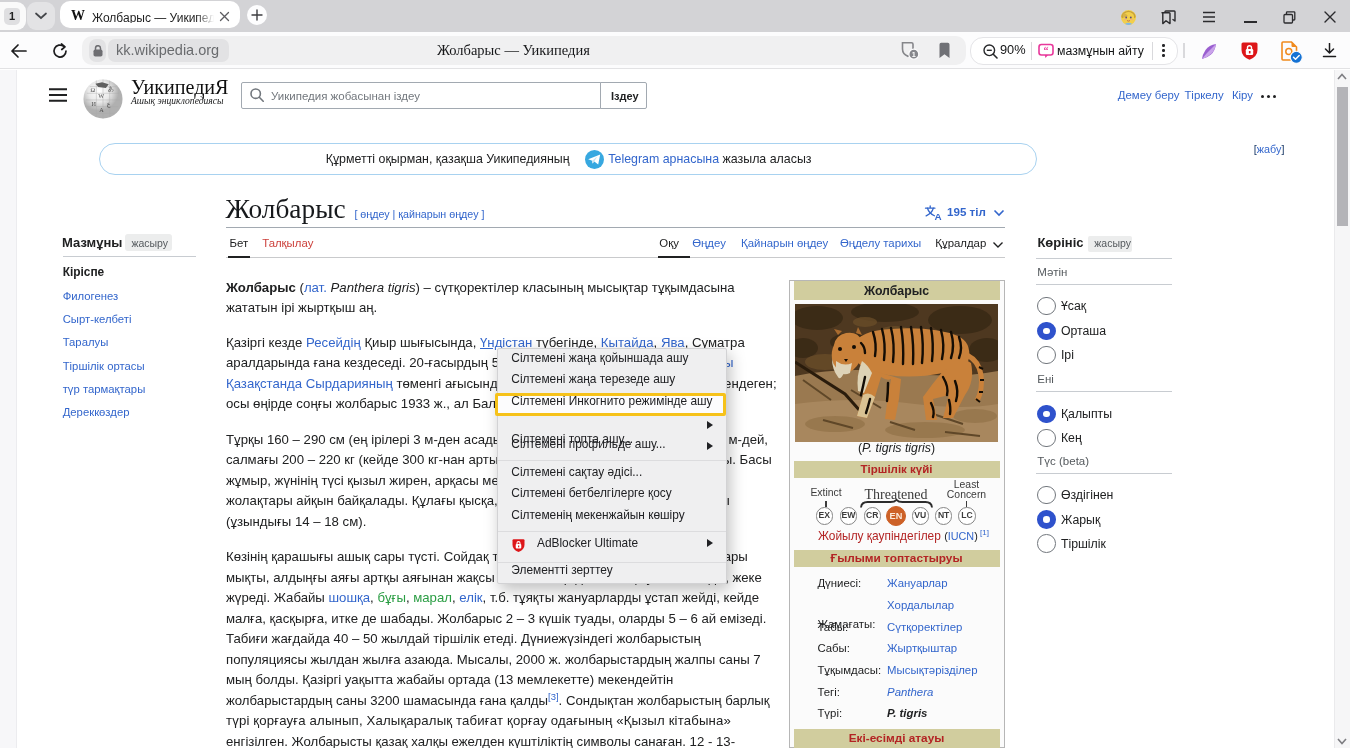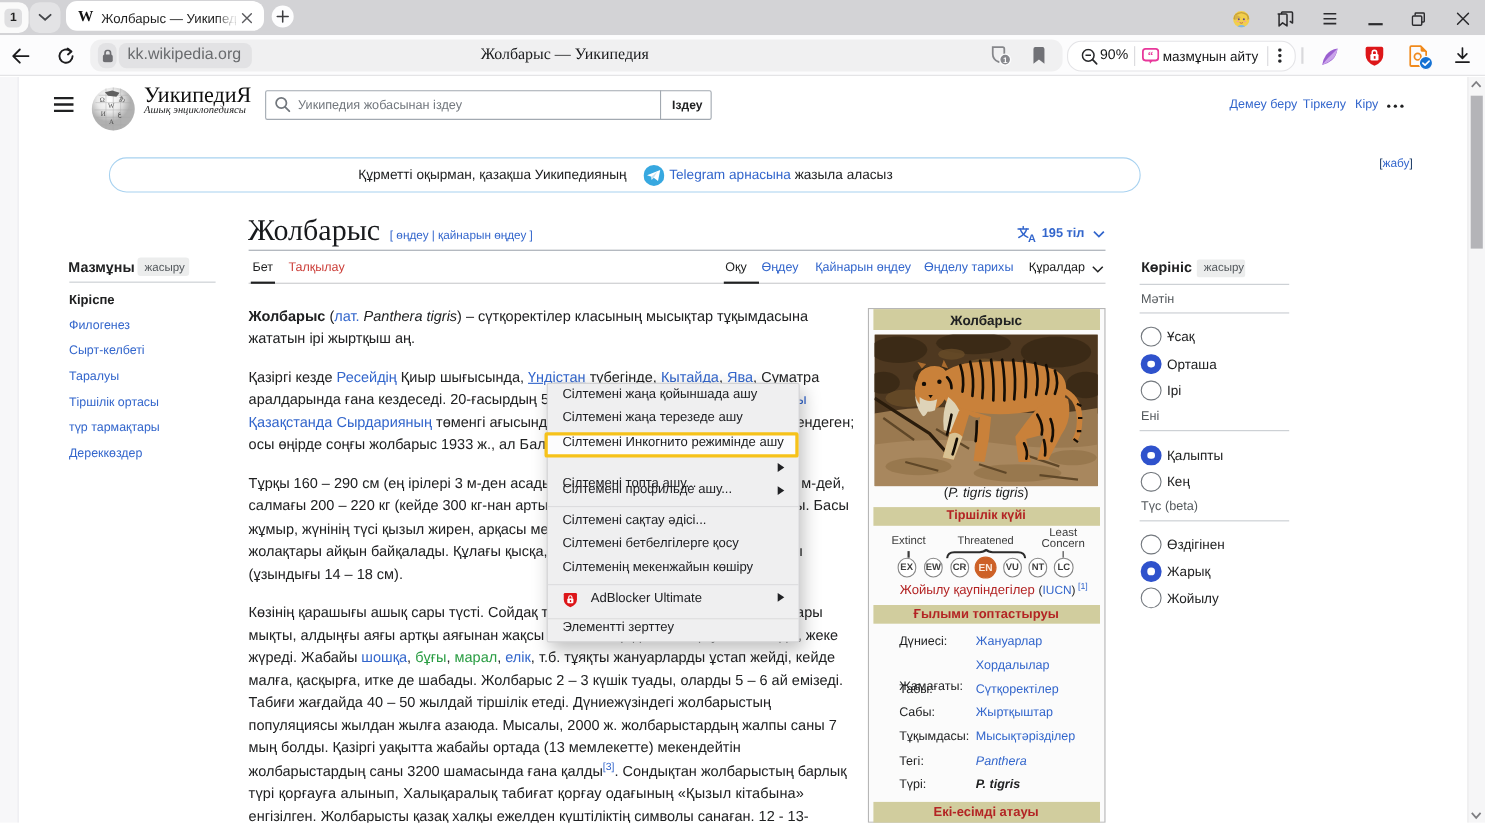--- a/index.html
+++ b/index.html
@@ -307,21 +307,21 @@
       <path d="M75 95 Q73 103 71 109"></path>
 <path d="M66 39 Q70 43 70 49"></path>
 </g>
 <path d="M172 51 Q184 57 186 71 Q188 85 182 97" stroke="#c9813a" stroke-width="5" fill="none"></path>
 <path d="M184 63 L188 65 M185 76 L189 76 M184 88 L188 88 M181 95 L185 98" stroke="#140d05" stroke-width="2"></path>
 </svg>
 <div class="t" style="left:896.5px;top:441.6px;font-size:12.3px;color:#202122;transform:translateX(-50%);">(<i>P. tigris tigris</i>)</div>
 <div class="a" style="left:793.9px;top:460.9px;width:206px;height:17.5px;background:#d1cd9e;"></div>
 <div class="t" style="left:896.5px;top:464.3px;font-size:11.5px;color:#b32424;font-weight:bold;transform:translateX(-50%);">Тіршілік күйі</div>
 <div class="t" style="left:826px;top:488.2px;font-size:10.4px;color:#3b3b3b;transform:translateX(-50%);">Extinct</div>
-<div class="t" style="left:896px;top:488.2px;font-size:10px;color:#3b3b3b;transform:translateX(-50%);">Threatened</div>
+<div class="t" style="left:896px;top:488.2px;font-size:14px;color:#3b3b3b;transform:translateX(-50%);font-family:Liberation Serif, serif;">Threatened</div>
 <div class="t" style="left:966.5px;top:479.7px;font-size:10.4px;color:#3b3b3b;transform:translateX(-50%);">Least</div>
 <div class="t" style="left:966.5px;top:489.7px;font-size:10.4px;color:#3b3b3b;transform:translateX(-50%);">Concern</div>
 <div class="a" style="left:825.2px;top:500.5px;width:1.4px;height:6.5px;background:#3b3b3b;"></div>
 <div class="a" style="left:966px;top:500.5px;width:1.4px;height:6.5px;background:#3b3b3b;"></div>
 <svg class="a" style="left:860px;top:499px;" width="73" height="9" viewBox="0 0 73 9">
     <path d="M1 8.5 Q1.5 3 7.5 3 L30.5 3 Q34.5 3 36.5 0.8 Q38.5 3 42.5 3 L65.5 3 Q71.5 3 72 8.5" fill="none" stroke="#2c2c2c" stroke-width="1.9"></path>
   </svg>
 <style>.ic{position:absolute;width:15.5px;height:15.5px;border-radius:50%;background:#fff;border:1.6px solid #868686;font-size:8.6px;font-weight:bold;color:#3c3c3c;text-align:center;line-height:15.5px;font-family:"Liberation Sans",sans-serif;}</style>
 <div class="ic" style="left:815.5px;top:507.2px;">EX</div>
 <div class="ic" style="left:839.7px;top:507.2px;">EW</div>
@@ -367,21 +367,21 @@
 <div class="t" style="left:1060.9px;top:349.4px;font-size:12.3px;color:#202122;">Ірі</div>
 <div class="a" style="left:1037.3px;top:404.6px;width:6.6px;height:6.6px;border-radius:50%;background:#fff;border:6px solid #2f52cc;"></div>
 <div class="t" style="left:1060.9px;top:408.1px;font-size:12.3px;color:#202122;">Қалыпты</div>
 <div class="a" style="left:1037.3px;top:428.9px;width:16.6px;height:16.6px;border-radius:50%;background:#fff;border:1px solid #72777d;"></div>
 <div class="t" style="left:1060.9px;top:432.4px;font-size:12.3px;color:#202122;">Кең</div>
 <div class="a" style="left:1037.3px;top:485.9px;width:16.6px;height:16.6px;border-radius:50%;background:#fff;border:1px solid #72777d;"></div>
 <div class="t" style="left:1060.9px;top:489.4px;font-size:12.3px;color:#202122;">Өздігінен</div>
 <div class="a" style="left:1037.3px;top:510.2px;width:6.6px;height:6.6px;border-radius:50%;background:#fff;border:6px solid #2f52cc;"></div>
 <div class="t" style="left:1060.9px;top:513.7px;font-size:12.3px;color:#202122;">Жарық</div>
 <div class="a" style="left:1037.3px;top:534.3px;width:16.6px;height:16.6px;border-radius:50%;background:#fff;border:1px solid #72777d;"></div>
-<div class="t" style="left:1060.9px;top:537.8px;font-size:12.3px;color:#202122;">Жойылу</div>
+<div class="t" style="left:1060.9px;top:537.8px;font-size:12.3px;color:#202122;">Тіршілік</div>
 
 <div class="a" style="left:497.4px;top:348px;width:229.3px;height:236px;background:#efeff0;border:1px solid #d2d2d4;box-sizing:border-box;border-radius:2px;box-shadow:3px 6px 16px rgba(0,0,0,0.25);"></div>
 <div class="a" style="left:494.6px;top:392.8px;width:231.5px;height:23.5px;border:3.6px solid #f6c21a;box-sizing:border-box;border-radius:2px;background:#fcfcfd;"></div>
 <div class="t" style="left:511.3px;top:353.4px;font-size:11.9px;color:#202124;">Сілтемені жаңа қойыншада ашу</div>
 <div class="t" style="left:511.3px;top:374.2px;font-size:11.9px;color:#202124;">Сілтемені жаңа терезеде ашу</div>
 <div class="t" style="left:511.3px;top:396.0px;font-size:11.9px;color:#202124;">Сілтемені Инкогнито режимінде ашу</div>
 <div class="t" style="left:511.3px;top:417.9px;font-size:11.9px;color:#202124;margin-top:16px;">Сілтемені топта ашу...</div>
 <div class="a" style="left:707px;top:420.7px;width:0;height:0;border-left:6.5px solid #202124;border-top:4.5px solid transparent;border-bottom:4.5px solid transparent;"></div>
 <div class="t" style="left:511.3px;top:438.6px;font-size:11.9px;color:#202124;">Сілтемені профильде ашу...</div>
 <div class="a" style="left:707px;top:441.8px;width:0;height:0;border-left:6.5px solid #202124;border-top:4.5px solid transparent;border-bottom:4.5px solid transparent;"></div>

